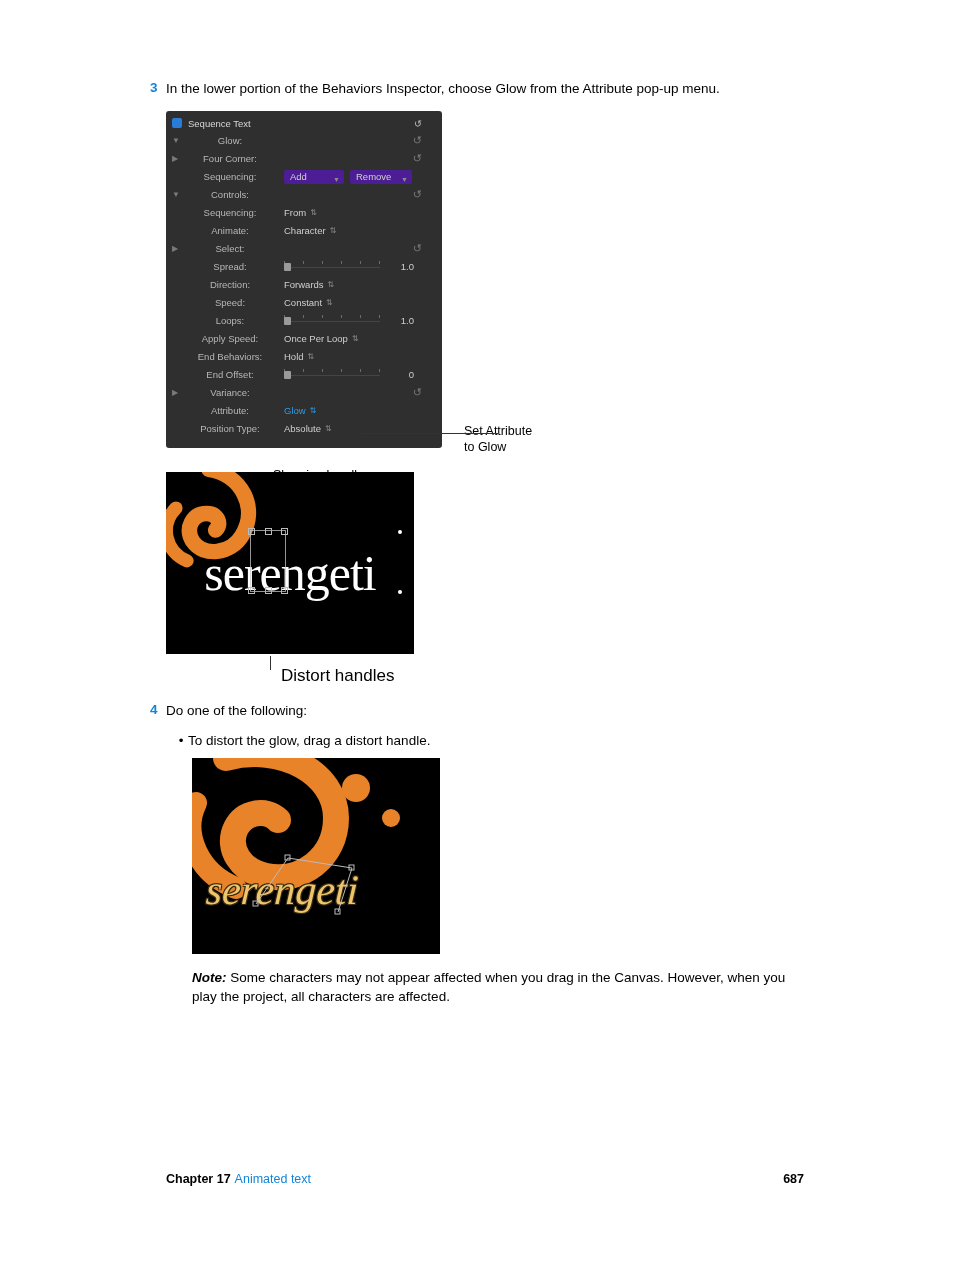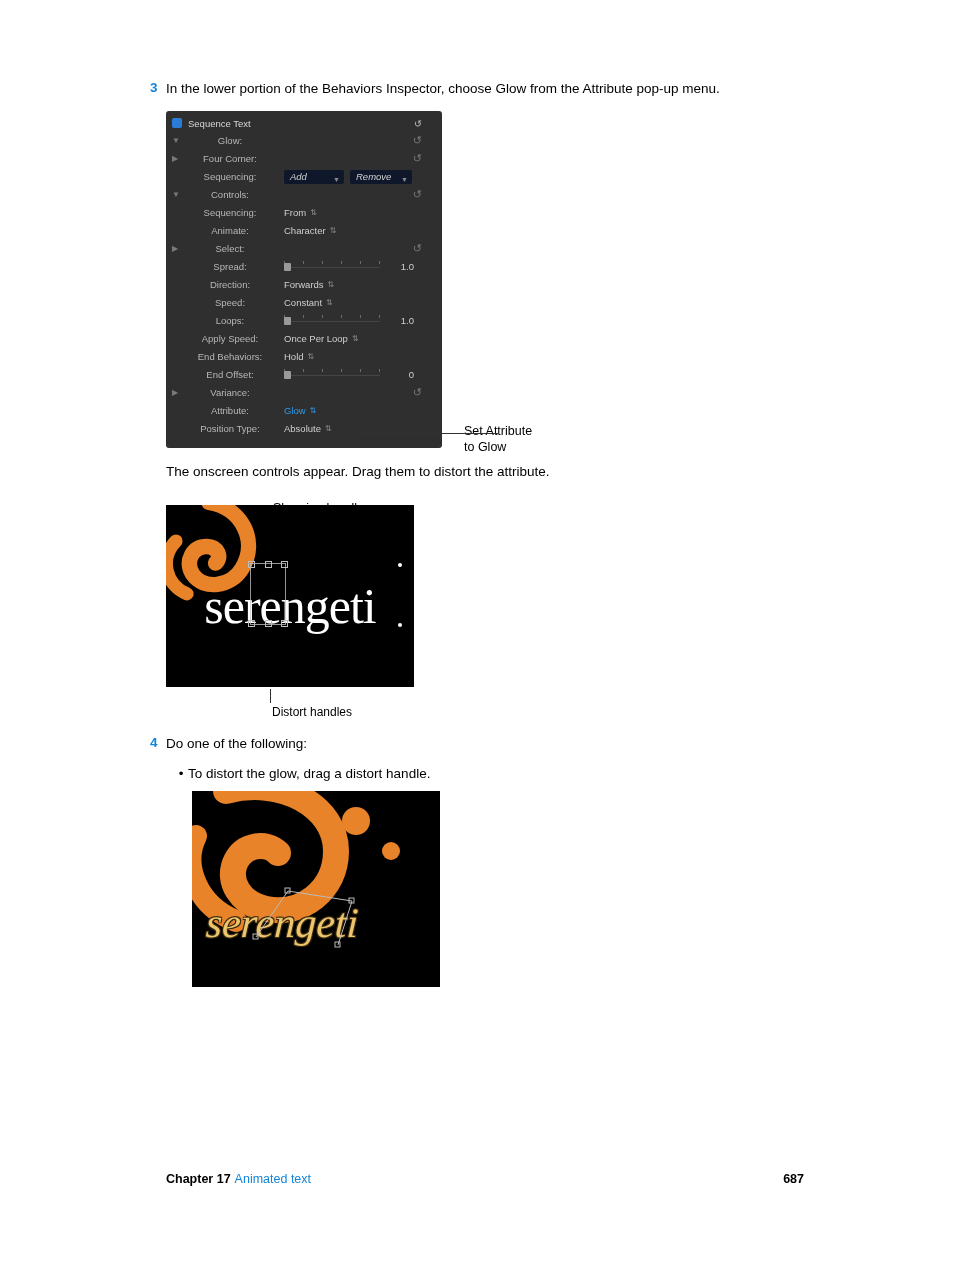--- a/index.html
+++ b/index.html
@@ -34,22 +34,22 @@
   .panel .hdr .ttl { color:#d7d7d7; font-weight:500; flex:1; }
   .row { display:flex; align-items:center; height:18px; }
   .row .lbl { width:92px; text-align:center; padding-right:6px; color:#b7b7b7; }
   .row .val { flex:1; padding-left:2px; color:#cfcfcf; }
   .row .tri { width:12px; color:#7a7a7a; font-size:8px; }
   .row .reset { width:14px; text-align:right; color:#7a7a7a; font-size:11px; }
   .pop { display:inline-flex; align-items:center; gap:4px; color:#cfcfcf; }
   .pop .caret { color:#8a8a8a; font-size:8px; }
   .addbtn, .rembtn {
     display:inline-block; height:14px; line-height:14px; padding:0 6px 0 6px;
-    background:#0f172a; color:#d0d0d0; border-radius:2px; font-size:9.5px;
-    position:relative; min-width:48px; text-align:left;font-style:italic;
+    background:#4c1d95; color:#d0d0d0; border-radius:2px; font-size:9.5px;
+    position:relative; min-width:48px; text-align:left;
   }
   .addbtn .dcaret, .rembtn .dcaret { position:absolute; right:4px; top:3px; font-size:7px; color:#8a8a8a; }
   .rembtn { min-width:50px; }
   .slider { display:flex; align-items:center; gap:4px; }
   .slider .track { position:relative; width:96px; height:6px; }
   .slider .ticks { position:absolute; top:-3px; left:0; right:0; display:flex; justify-content:space-between; }
   .slider .ticks span { width:1px; height:3px; background:#6b6b6b; }
   .slider .line { position:absolute; top:3px; left:0; right:0; height:1px; background:#454545; }
   .slider .thumb { position:absolute; top:-1px; width:7px; height:8px; background:#9a9a9a; border-radius:1px; }
   .slider .num { color:#cfcfcf; width:30px; text-align:right; padding-right:4px; }
@@ -81,21 +81,21 @@
   }
   .dot { position:absolute; width:4px; height:4px; background:#fff; border-radius:50%; }
   .box-handle {
     position:absolute; border:1px solid rgba(200,200,200,0.75); width:34px; height:60px; left:84px; top:58px;
   }
   .box-handle .h { position:absolute; width:5px; height:5px; border:1px solid #bbb; background:rgba(0,0,0,0); }
   .box-handle .h.tl{left:-3px;top:-3px;} .box-handle .h.tr{right:-3px;top:-3px;}
   .box-handle .h.bl{left:-3px;bottom:-3px;} .box-handle .h.br{right:-3px;bottom:-3px;}
   .box-handle .h.tm{left:50%;margin-left:-3px;top:-3px;} .box-handle .h.bm{left:50%;margin-left:-3px;bottom:-3px;}
   .fig1-tick-bot { position:absolute; left:104px; bottom:-16px; width:1px; height:14px; background:#333; }
-  .fig1-label-bot { position:absolute; left:106px; bottom:-32px; font-size:12px; }
+  .fig1-label-bot { position:absolute; left:115px; bottom:-32px; font-size:17px; }
 
   .bullet-list { margin: 6px 0 10px 24px; }
   .bullet-row { display:flex; align-items:flex-start; margin:6px 0; }
   .bullet-dot { width:14px; flex:none; text-align:center; color:#000; }
   .bullet-body { flex:1; }
 
   
   .canvas2 {
     margin-left:18px; width:248px; height:196px; background:#000; position:relative; overflow:hidden;
   }
@@ -324,21 +324,20 @@
             </span></div>
       </div>
     </div>
 
     <div class="annot-line"></div>
     <div class="annot-text">
       <span>Set Attribute</span><br><span>to Glow</span>
     </div>
   </div>
 
-  <div class="paragraph">The onscreen controls appear. Drag them to distort the attribute.</div>
 
   <div class="figure1-wrap">
     <div class="fig1-label-top">Shearing handles</div>
     <div class="fig1-tick-top"></div>
     <div class="canvas1">
       <svg class="swirl" width="110" height="110" viewBox="0 0 100 100">
         <path d="M50 5 C80 10 95 40 80 65 C70 82 45 85 35 70 C28 58 35 45 48 45 C58 45 62 55 56 60" fill="none" stroke="#e8832a" stroke-width="14" stroke-linecap="round"></path>
         <path d="M20 40 C5 55 10 80 30 88" fill="none" stroke="#e8832a" stroke-width="12" stroke-linecap="round"></path>
       </svg>
       <div class="serengeti-text">serengeti</div>
@@ -380,20 +379,23 @@
       <div class="serengeti2">serengeti</div>
       <svg style="position:absolute;left:60px;top:96px;" width="150" height="70">
         <polyline points="4,50 36,4 100,14 86,58" fill="none" stroke="#bbb" stroke-width="1"></polyline>
         <rect x="1" y="47" width="5" height="5" fill="none" stroke="#bbb"></rect>
         <rect x="33" y="1" width="5" height="5" fill="none" stroke="#bbb"></rect>
         <rect x="97" y="11" width="5" height="5" fill="none" stroke="#bbb"></rect>
         <rect x="83" y="55" width="5" height="5" fill="none" stroke="#bbb"></rect>
       </svg>
     </div>
 
+    <div class="note-para">
+      <span class="note-label">Note:</span>&nbsp;<span>Some characters may not appear affected when you drag in the Canvas. However, when you play the project, all characters are affected.</span>
+    </div>
   </div>
 
 </div>
 
 <div class="footer">
   <span class="chap">Chapter 17</span>
   <span class="sect">Animated text</span>
   <span class="pgno">687</span>
 </div>
 

